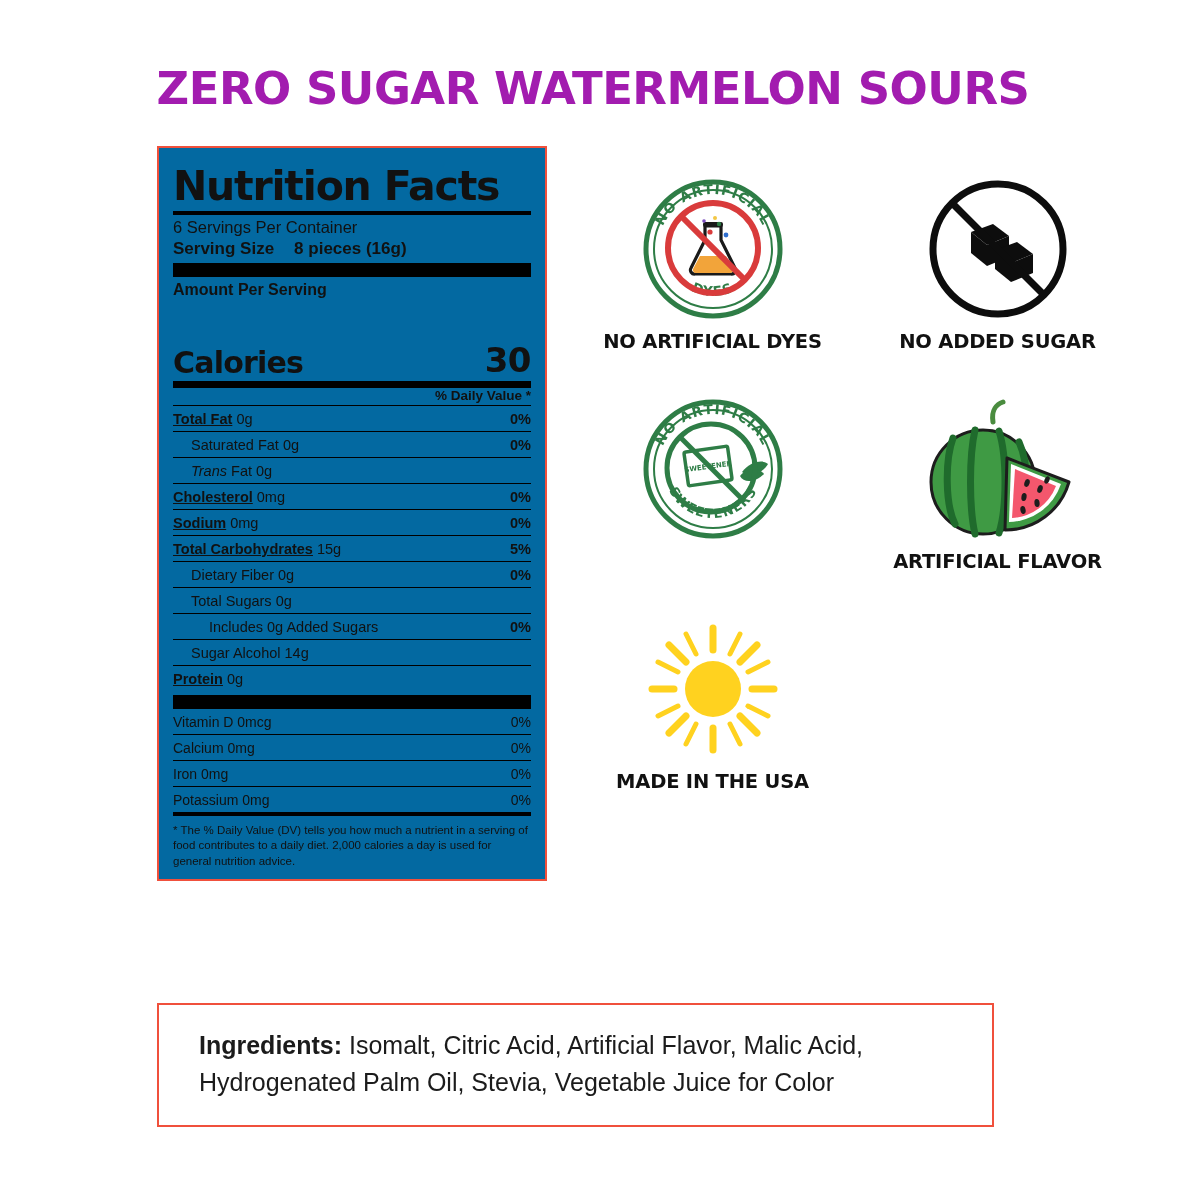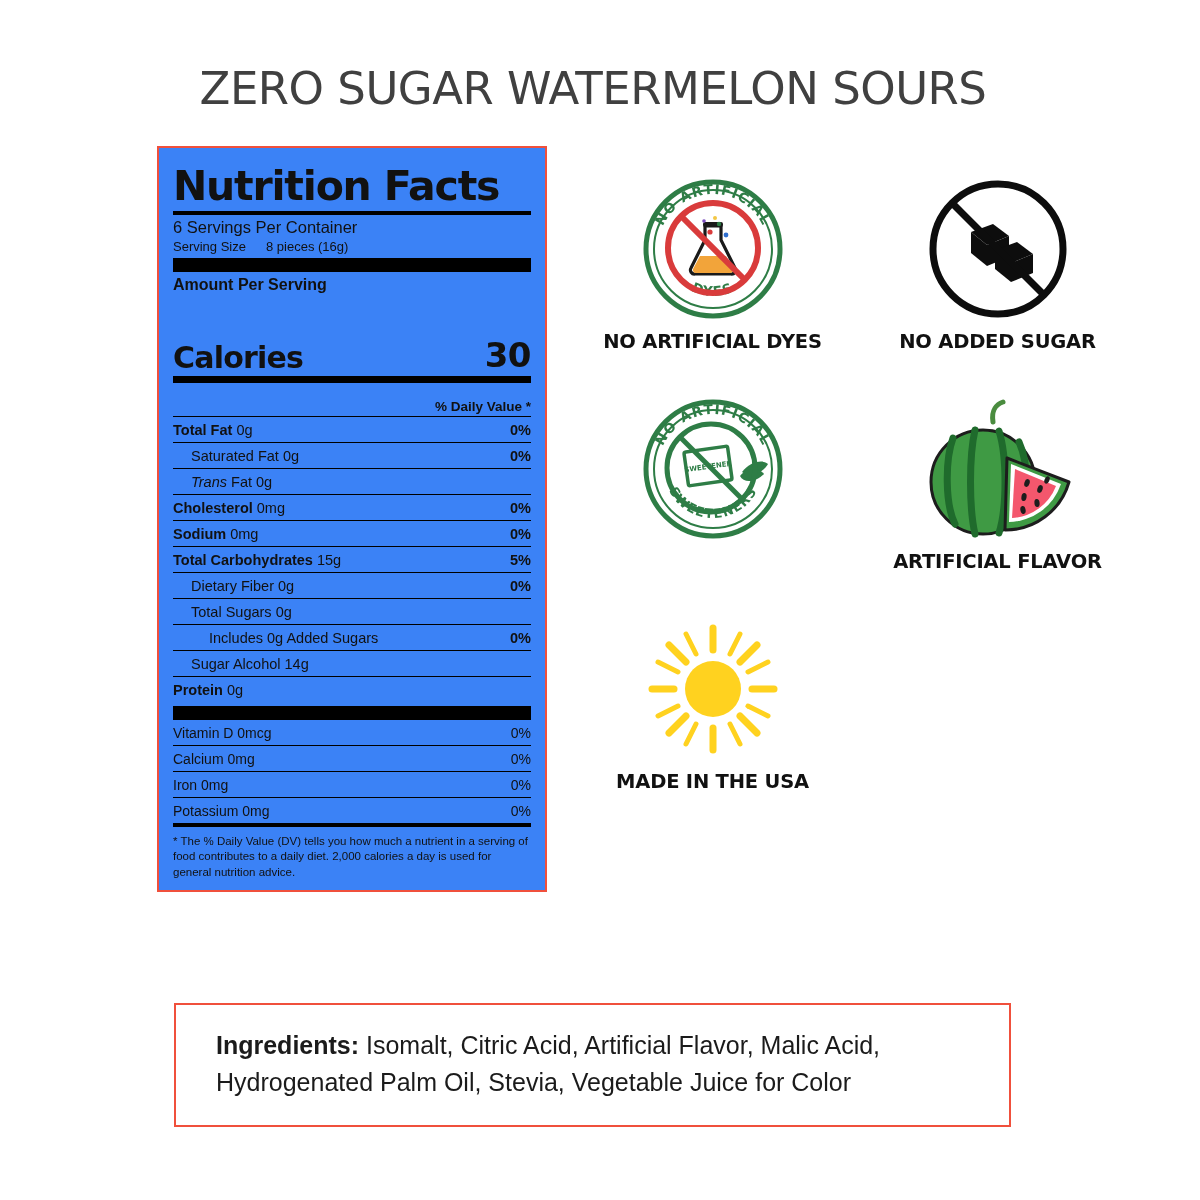--- a/index.html
+++ b/index.html
@@ -10,22 +10,22 @@
     background: #ffffff;
     font-family: "Liberation Sans", sans-serif;
     color: #111111;
     overflow: hidden;
     position: relative;
   }
 
   
   .page-title {
     text-align: center;
-    color: #404040;
-    font-weight: normal;
+    color: #a21caf;
+    font-weight: bold;
     font-size: 45px;
     letter-spacing: -0.5px;
     margin: 62px 14px 0 0;
     font-family: "DejaVu Sans", sans-serif;
   }
 
   
   .main-area {
     position: absolute;
     top: 146px;
@@ -34,40 +34,40 @@
     height: 845px;
   }
 
   
   .nf-panel {
     position: absolute;
     left: 157px;
     top: 0;
     width: 390px;
     border: 2px solid #f0503c;
-    background: #3b82f6;
+    background: #0369a1;
     padding: 12px 14px 10px 14px;
   }
   .nf-inner { width: 100%; }
   .nf-title {
     font-family: "DejaVu Sans", sans-serif;
     font-weight: bold;
     font-size: 41px;
     line-height: 1.0;
     letter-spacing: -1.2px;
     margin: 6px 0 4px 0;
   }
   .rule-med { border-bottom: 4px solid #000; }
   .rule-thick { border-bottom: 14px solid #000; }
   .rule-mid { border-bottom: 7px solid #000; }
 
   .nf-servings { font-size: 16.5px; padding: 3px 0 1px 0; }
   .nf-serving-size {
-    font-size: 13px;
-    font-weight: normal;
+    font-size: 17px;
+    font-weight: bold;
     padding: 1px 0 4px 0;
     display: flex;
   }
   .nf-serving-size .ss-label { margin-right: 20px; }
 
   .nf-amount {
     font-size: 16px;
     font-weight: bold;
     padding-top: 4px;
   }
@@ -90,33 +90,33 @@
     font-size: 34px;
     letter-spacing: -0.5px;
     line-height: 1.05;
     margin-top: 44px;
   }
 
   .dv-head {
     text-align: right;
     font-size: 13.5px;
     font-weight: bold;
-    padding: 16px 0 2px 0;
+    padding: 0 0 2px 0;
   }
 
   .nr {
     display: flex;
     justify-content: space-between;
     font-size: 14.5px;
     padding: 5px 0 4px 0;
     border-top: 1px solid #000;
   }
   .nr .nm { white-space: nowrap; }
   .nr .pct { font-weight: bold; }
-  .nr b { font-weight: bold; }
+  .nr b { font-weight: bold; text-decoration: underline; }
   .indent1 { padding-left: 18px; }
   .indent2 { padding-left: 36px; }
   .ital { font-style: italic; }
 
   .vit-row {
     display: flex;
     justify-content: space-between;
     font-size: 14px;
     padding: 5px 0 4px 0;
     border-top: 1px solid #000;
@@ -160,21 +160,21 @@
     font-weight: bold;
     font-size: 19.5px;
     line-height: 1.25;
     font-family: "DejaVu Sans", sans-serif;
     letter-spacing: -0.2px;
   }
 
   
   .ingredients {
     position: absolute;
-    left: 174px;
+    left: 157px;
     top: 1003px;
     width: 837px;
     border: 2px solid #f0503c;
     background: #fff;
     padding: 22px 30px 24px 40px;
   }
   .ing-text {
     font-size: 25px;
     line-height: 1.47;
     color: #1b1b1b;

